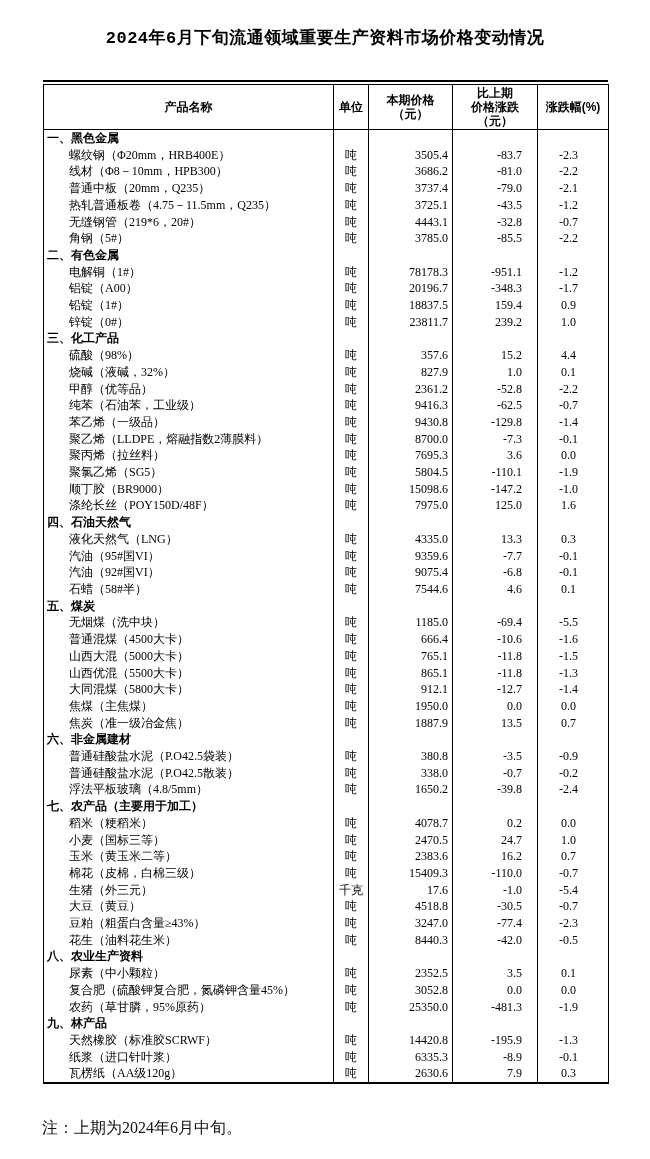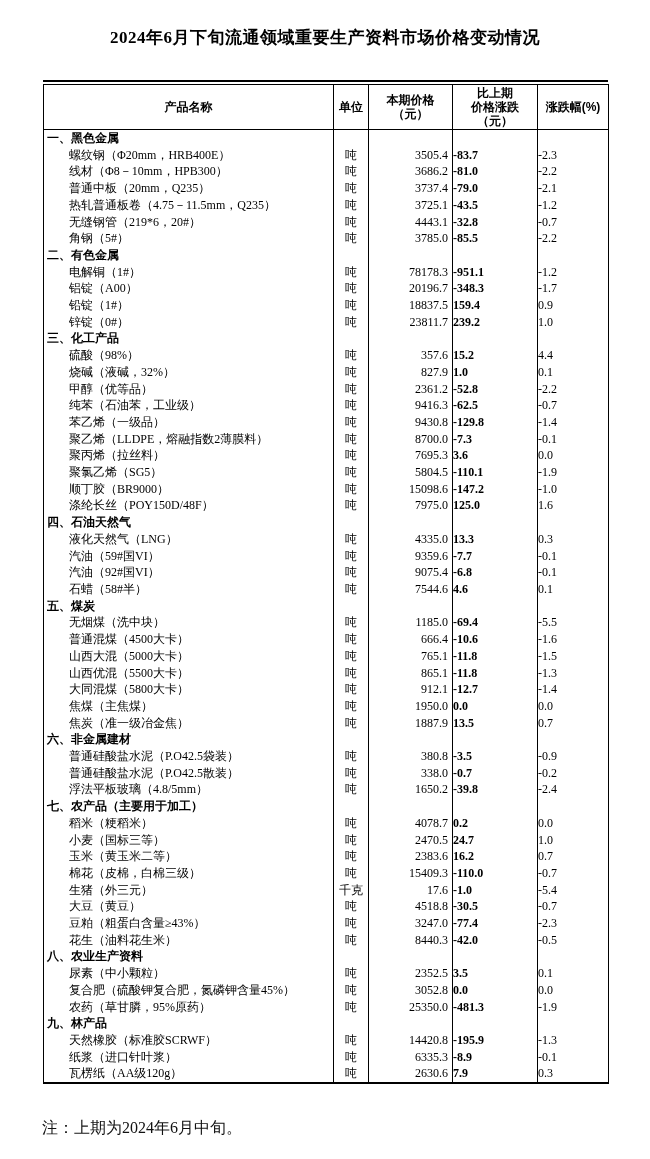--- a/index.html
+++ b/index.html
@@ -5,21 +5,21 @@
   html,body{margin:0;padding:0;}
   body{
     width:650px;height:1159px;position:relative;
     background:#ffffff;color:#000;
     font-family:"Liberation Serif","DejaVu Serif",serif;
     overflow:hidden;
   }
   .page-title{
     position:absolute;top:26px;left:0;width:650px;
     text-align:center;font-size:17px;font-weight:bold;
-    font-family:Liberation Serif, serif;
+    font-family:Liberation Mono, monospace;
     letter-spacing:0.5px;
   }
   .table-wrap{
     position:absolute;top:80px;left:43px;width:565px;
     border-top:2px solid #000;          
   }
   table{
     border-collapse:collapse;table-layout:fixed;width:565px;
     margin-top:2px;
     border-top:1px solid #000;          
@@ -41,22 +41,22 @@
     padding:0;vertical-align:middle;overflow:hidden;white-space:nowrap;
   }
   td.c-name{text-align:left;}
   td.c-name.product{padding-left:25px;}
   td.c-name.section{
     padding-left:3px;font-weight:bold;
     font-family:Liberation Serif, serif;
   }
   td.c-unit{text-align:center;}
   td.c-price{text-align:right;padding-right:4px;padding-left:40px;}
-  td.c-change{text-align:left;padding-right:7px;font-weight:bold;}
-  td.c-pct{text-align:left;padding-right:9px;}
+  td.c-change{text-align:right;padding-right:15px;}
+  td.c-pct{text-align:center;padding-right:9px;}
   .footnote{
     position:absolute;top:1118px;left:42px;
     font-size:16px;color:#111;
   }
 </style>
 </head>
 <body>
 
 <div class="page-title">2024年6月下旬流通领域重要生产资料市场价格变动情况</div>
 
@@ -251,21 +251,21 @@
           <td class="c-pct"></td>
         </tr>
         <tr>
           <td class="c-name product">液化天然气（LNG）</td>
           <td class="c-unit">吨</td>
           <td class="c-price">4335.0</td>
           <td class="c-change">13.3</td>
           <td class="c-pct">0.3</td>
         </tr>
         <tr>
-          <td class="c-name product">汽油（59#国VI）</td>
+          <td class="c-name product">汽油（95#国VI）</td>
           <td class="c-unit">吨</td>
           <td class="c-price">9359.6</td>
           <td class="c-change">-7.7</td>
           <td class="c-pct">-0.1</td>
         </tr>
         <tr>
           <td class="c-name product">汽油（92#国VI）</td>
           <td class="c-unit">吨</td>
           <td class="c-price">9075.4</td>
           <td class="c-change">-6.8</td>

